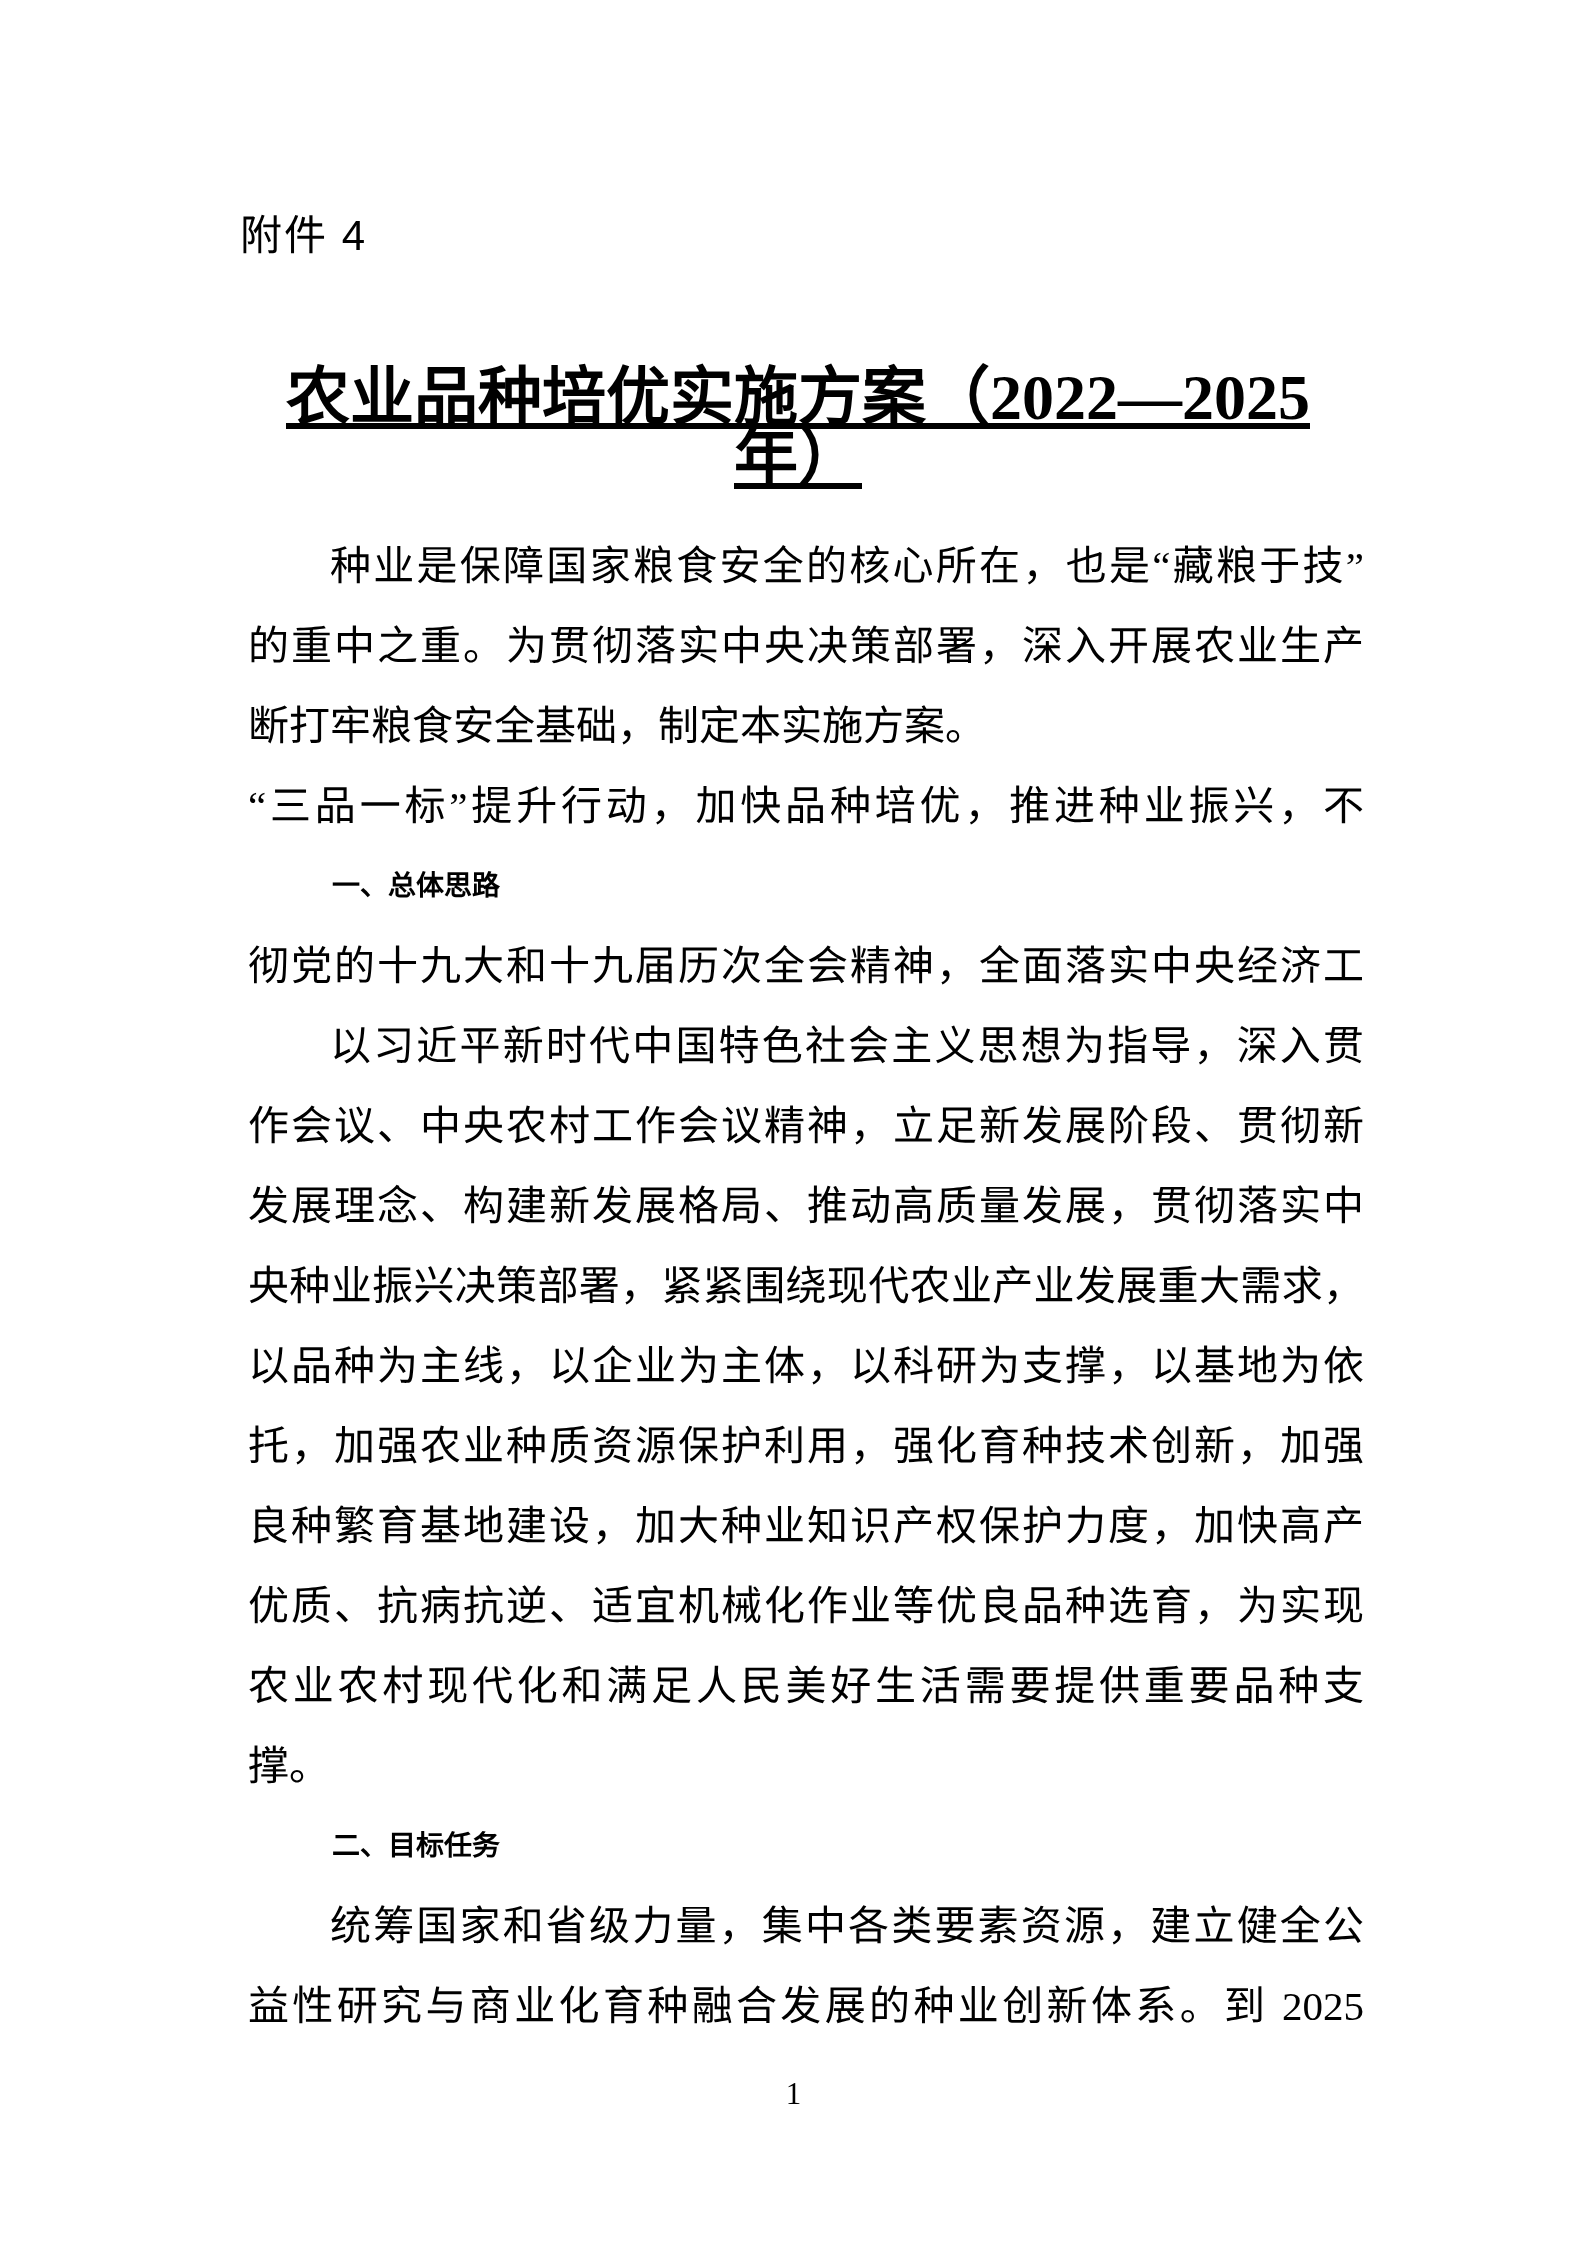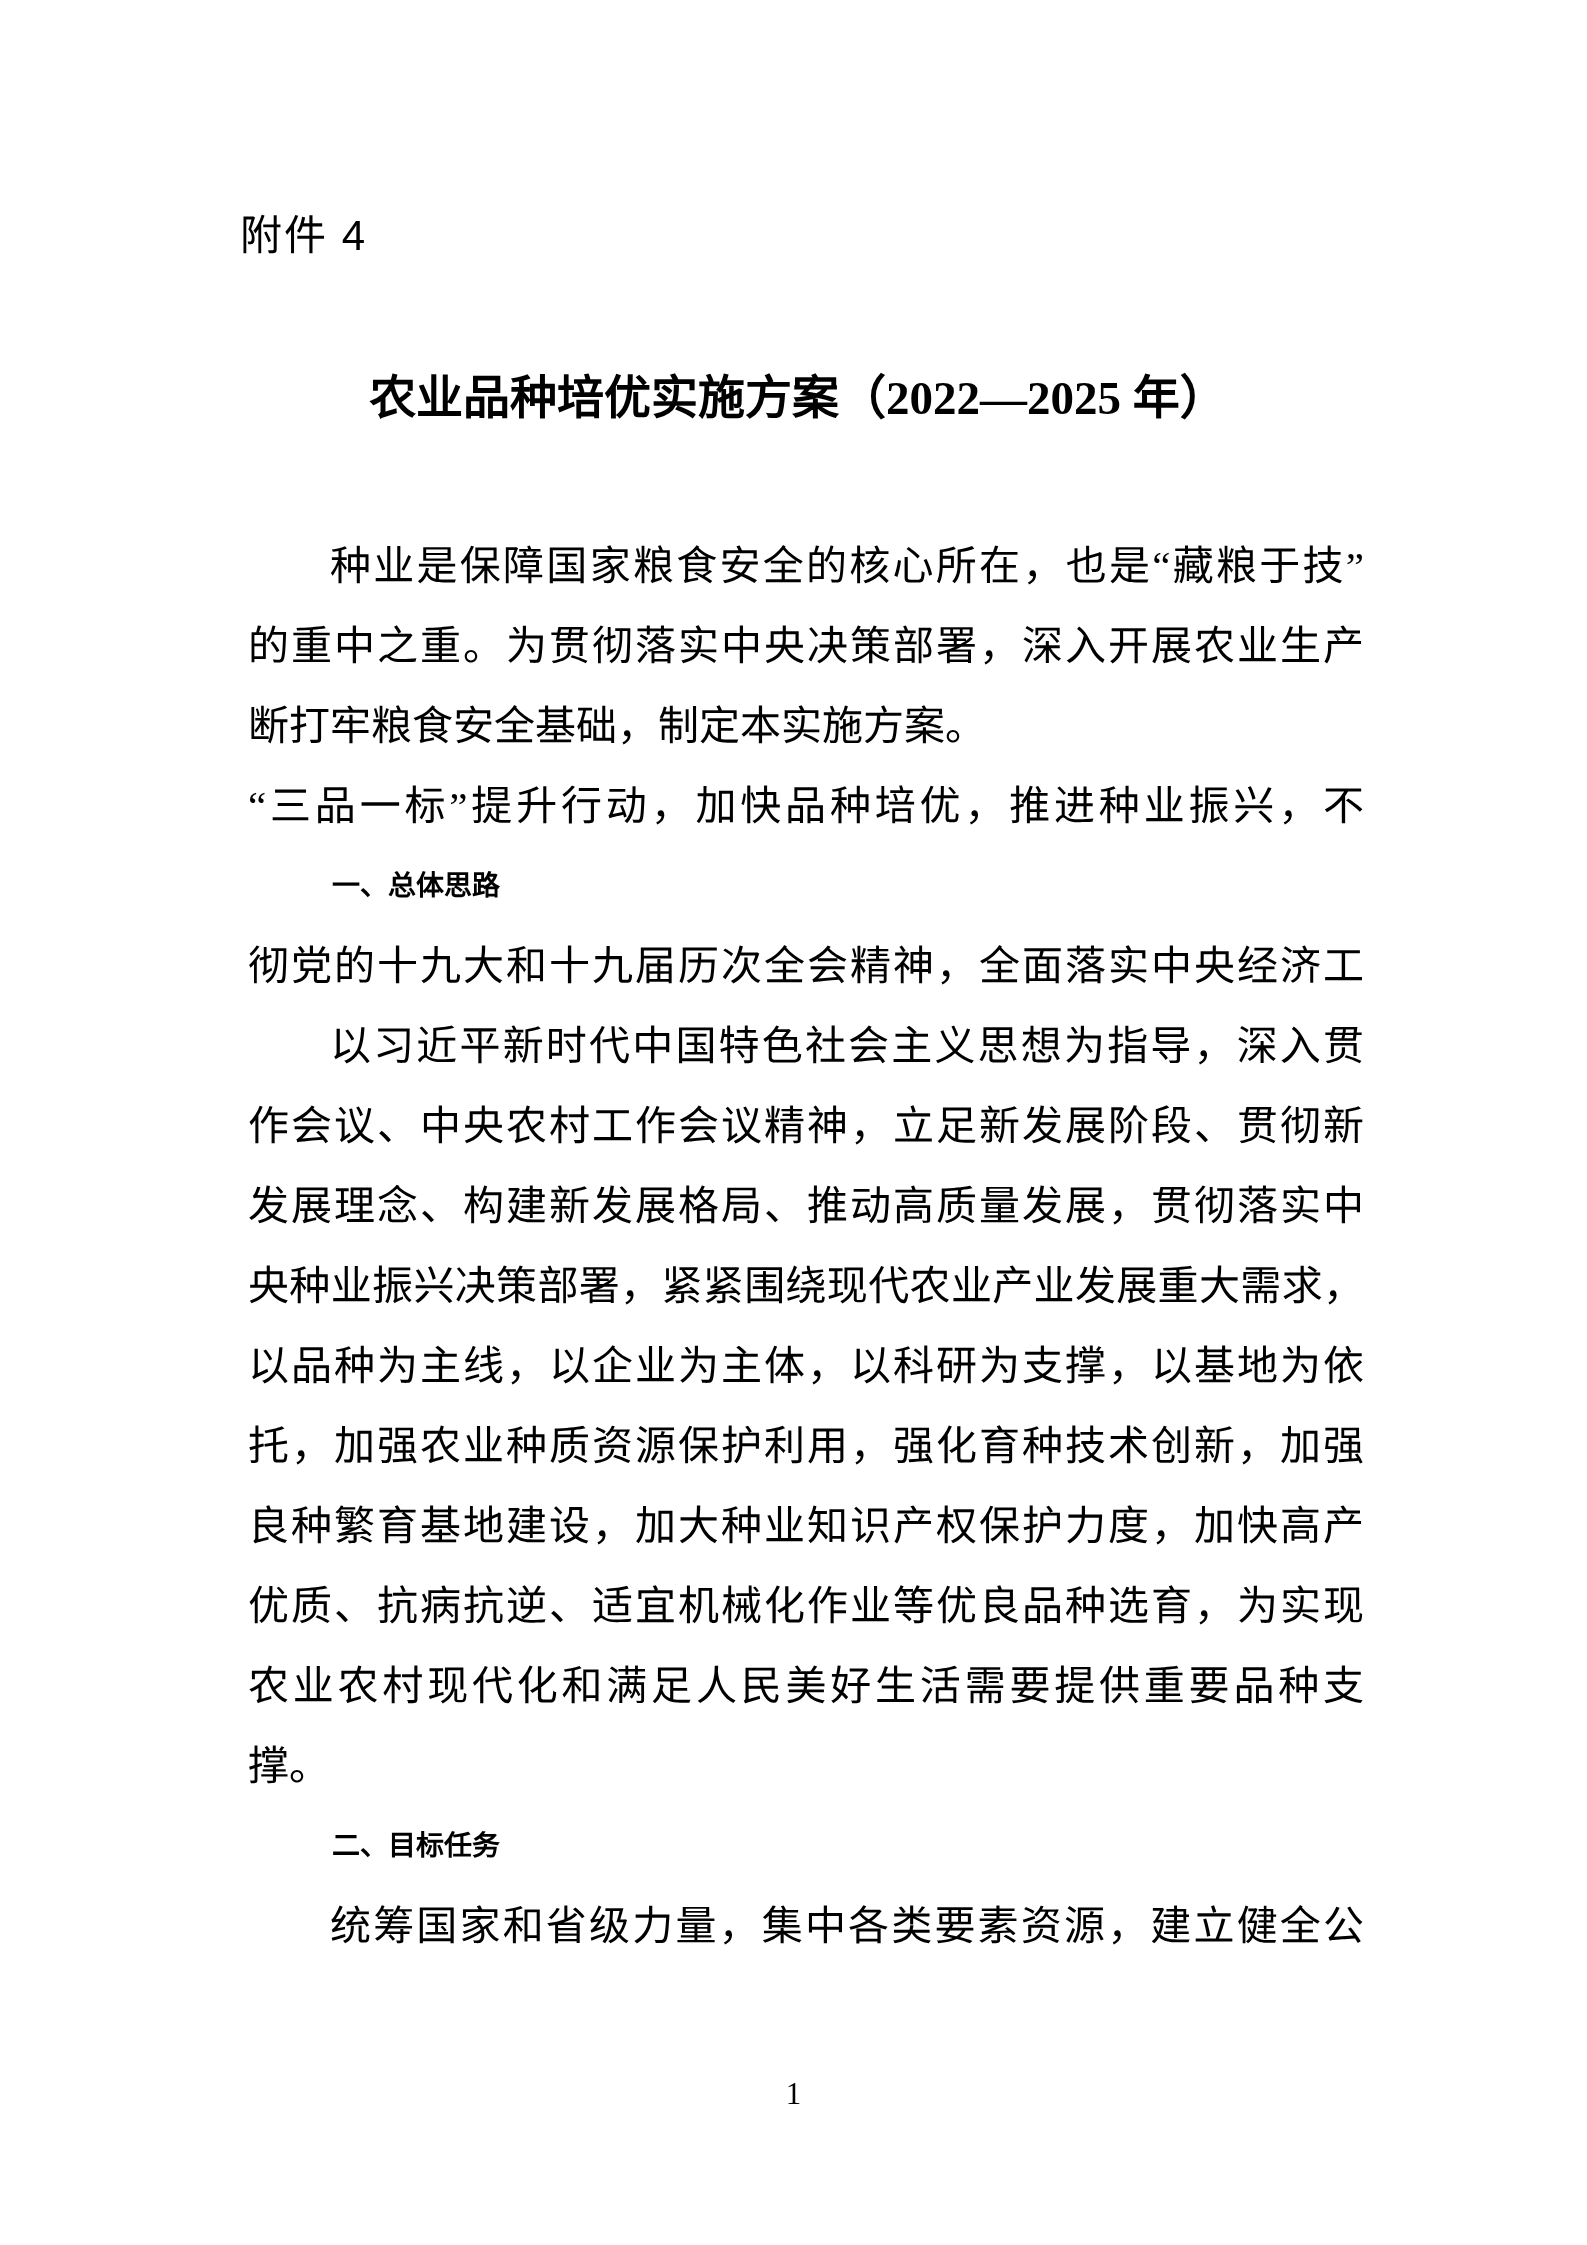--- a/index.html
+++ b/index.html
@@ -25,22 +25,23 @@
     letter-spacing: 2px;
   }
   .doc-title {
     position: absolute;
     left: 240px;
     top: 368px;
     width: 1116px;
     text-align: center;
     font-family: "Liberation Serif", serif;
     font-weight: 700;
-    font-size: 47px;
+    font-size: 64px;
     line-height: 60px;
+    text-decoration: underline;
   }
   .body-col {
     position: absolute;
     left: 248px;
     top: 526px;
     width: 1116px;
     font-family: "Liberation Serif", serif;
     font-size: 41px;
     line-height: 80px;
   }
@@ -108,18 +109,19 @@
     <div class="line">央种业振兴决策部署，紧紧围绕现代农业产业发展重大需求，</div>
     <div class="line">以品种为主线，以企业为主体，以科研为支撑，以基地为依</div>
     <div class="line">托，加强农业种质资源保护利用，强化育种技术创新，加强</div>
     <div class="line">良种繁育基地建设，加大种业知识产权保护力度，加快高产</div>
     <div class="line">优质、抗病抗逆、适宜机械化作业等优良品种选育，为实现</div>
     <div class="line">农业农村现代化和满足人民美好生活需要提供重要品种支</div>
     <div class="line flush">撑。</div>
 
     <div class="heading">二、目标任务</div>
     <div class="line indent">统筹国家和省级力量，集中各类要素资源，建立健全公</div>
+    <div class="line">益性研究与商业化育种融合发展的种业创新体系。到 2025</div>
 
   </div>
 
   <div class="page-number">1</div>
 
 </div>
 
 </body></html>

